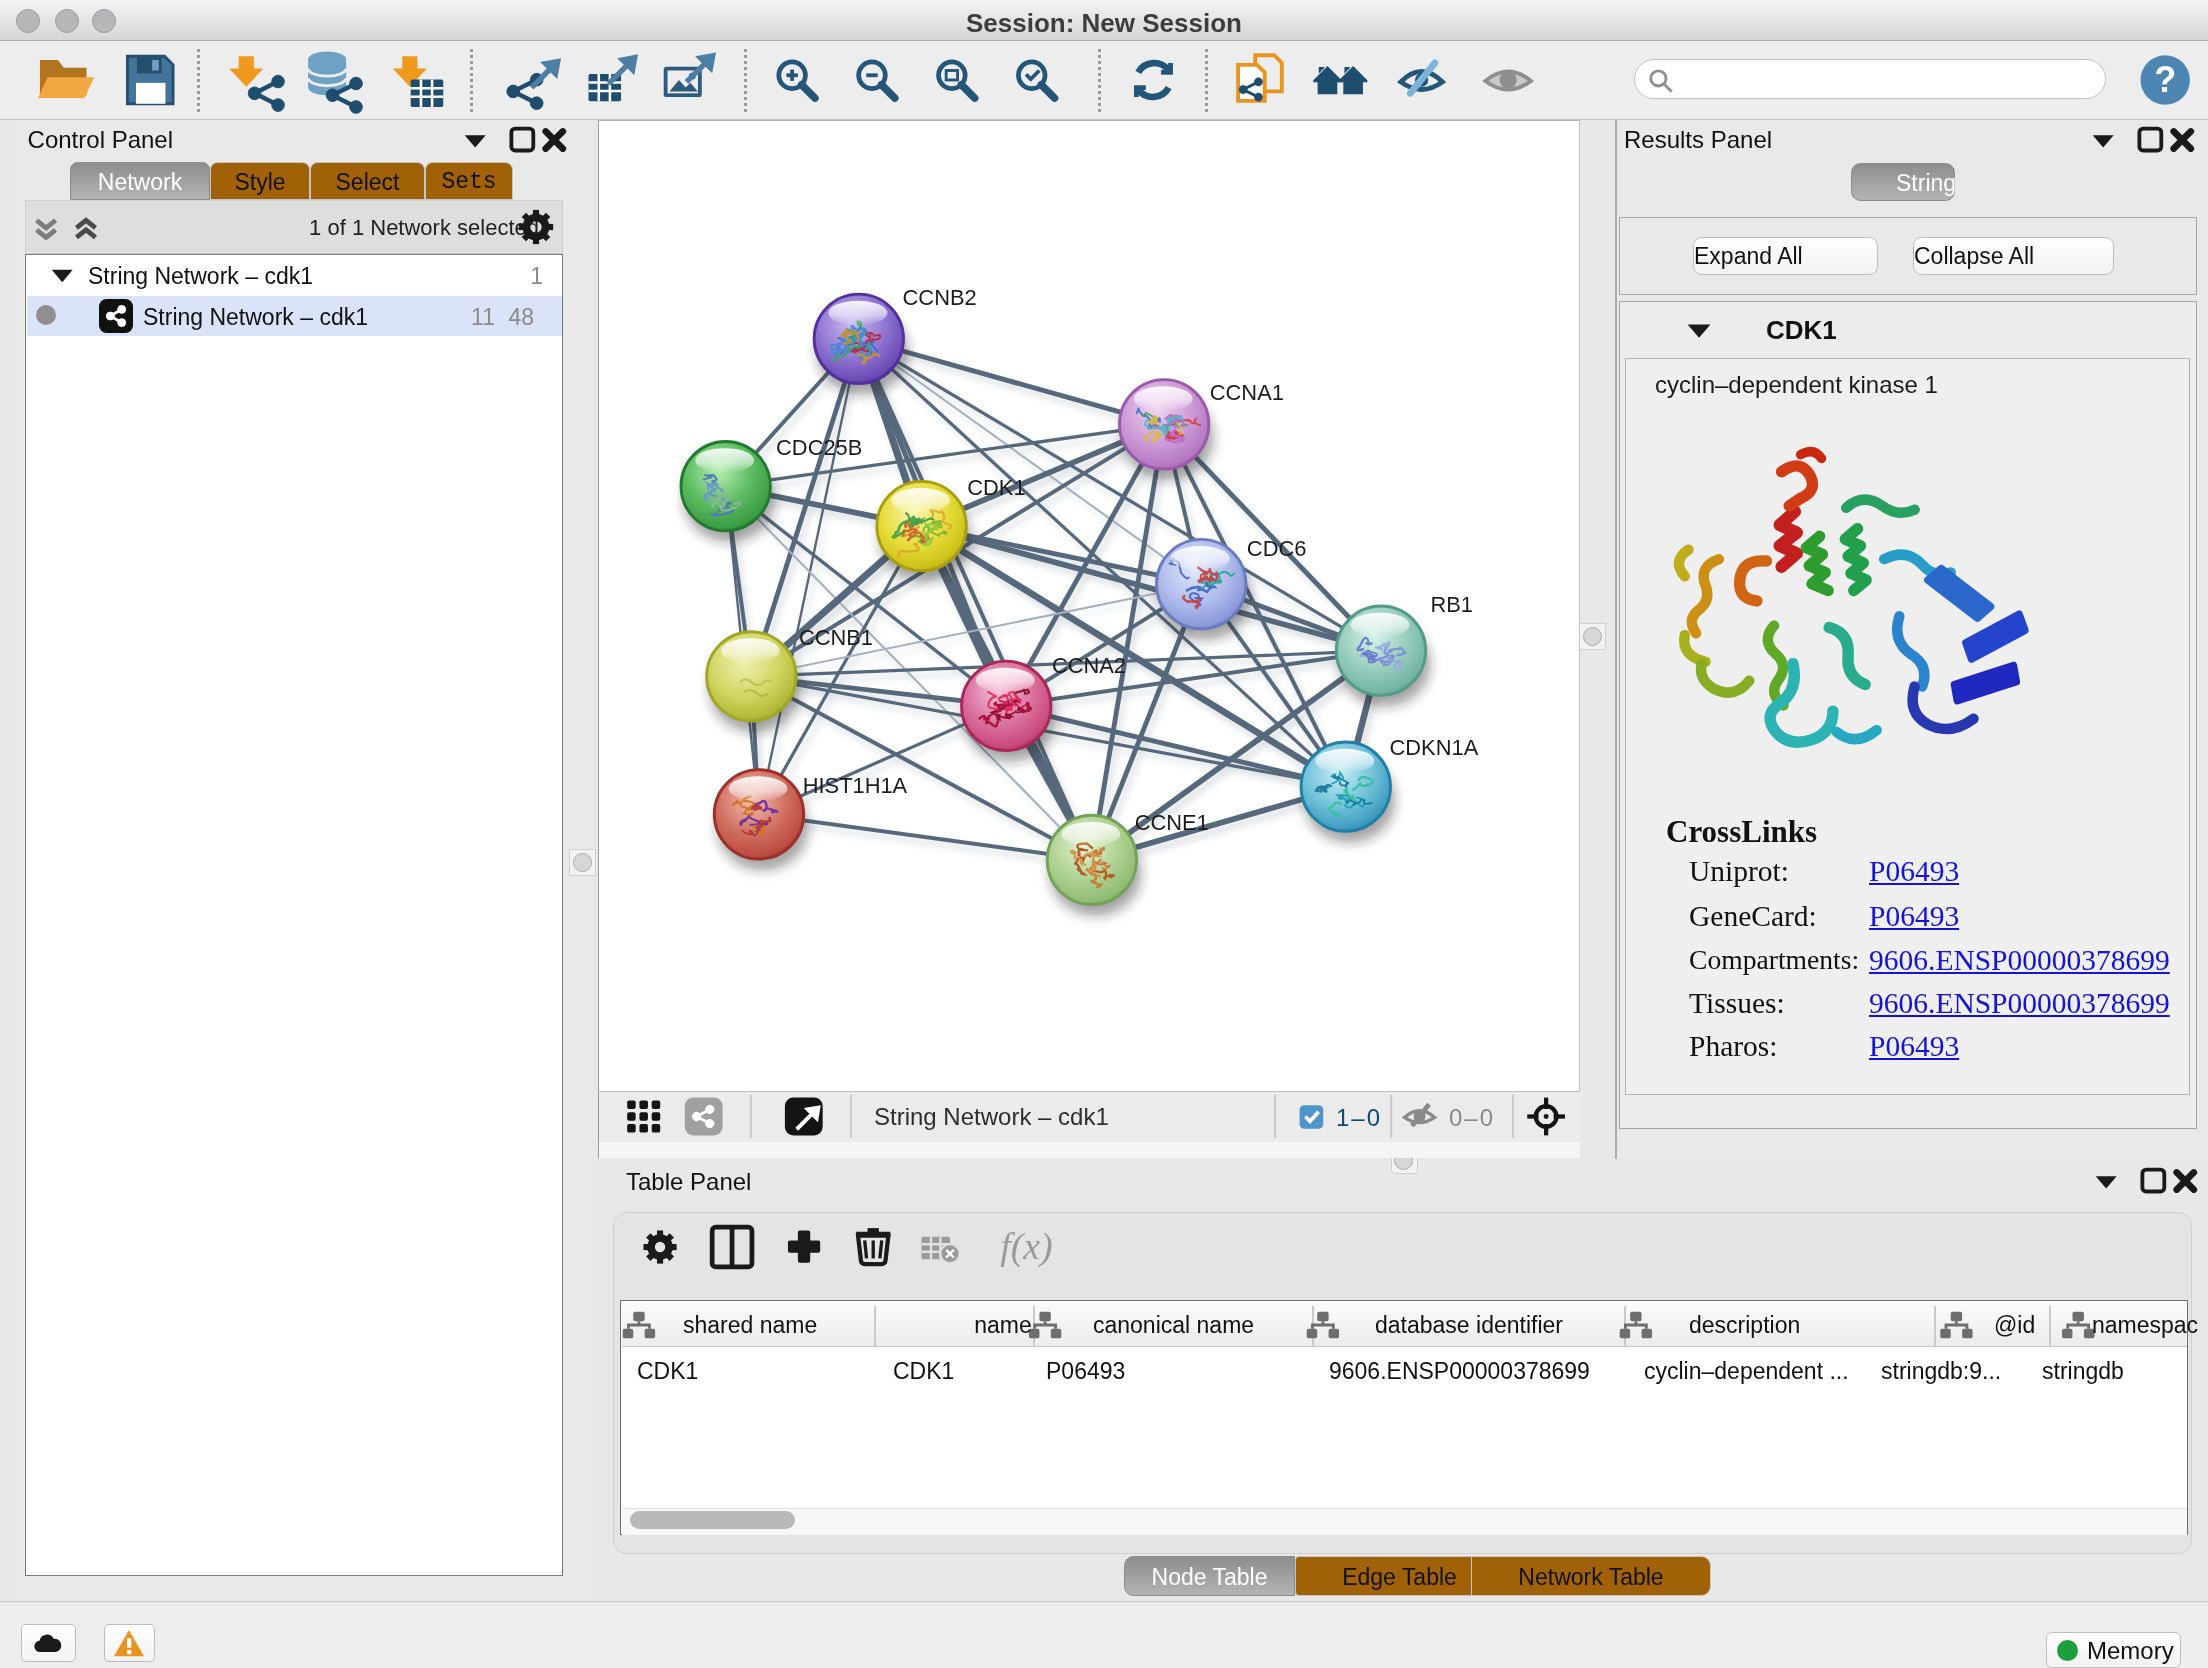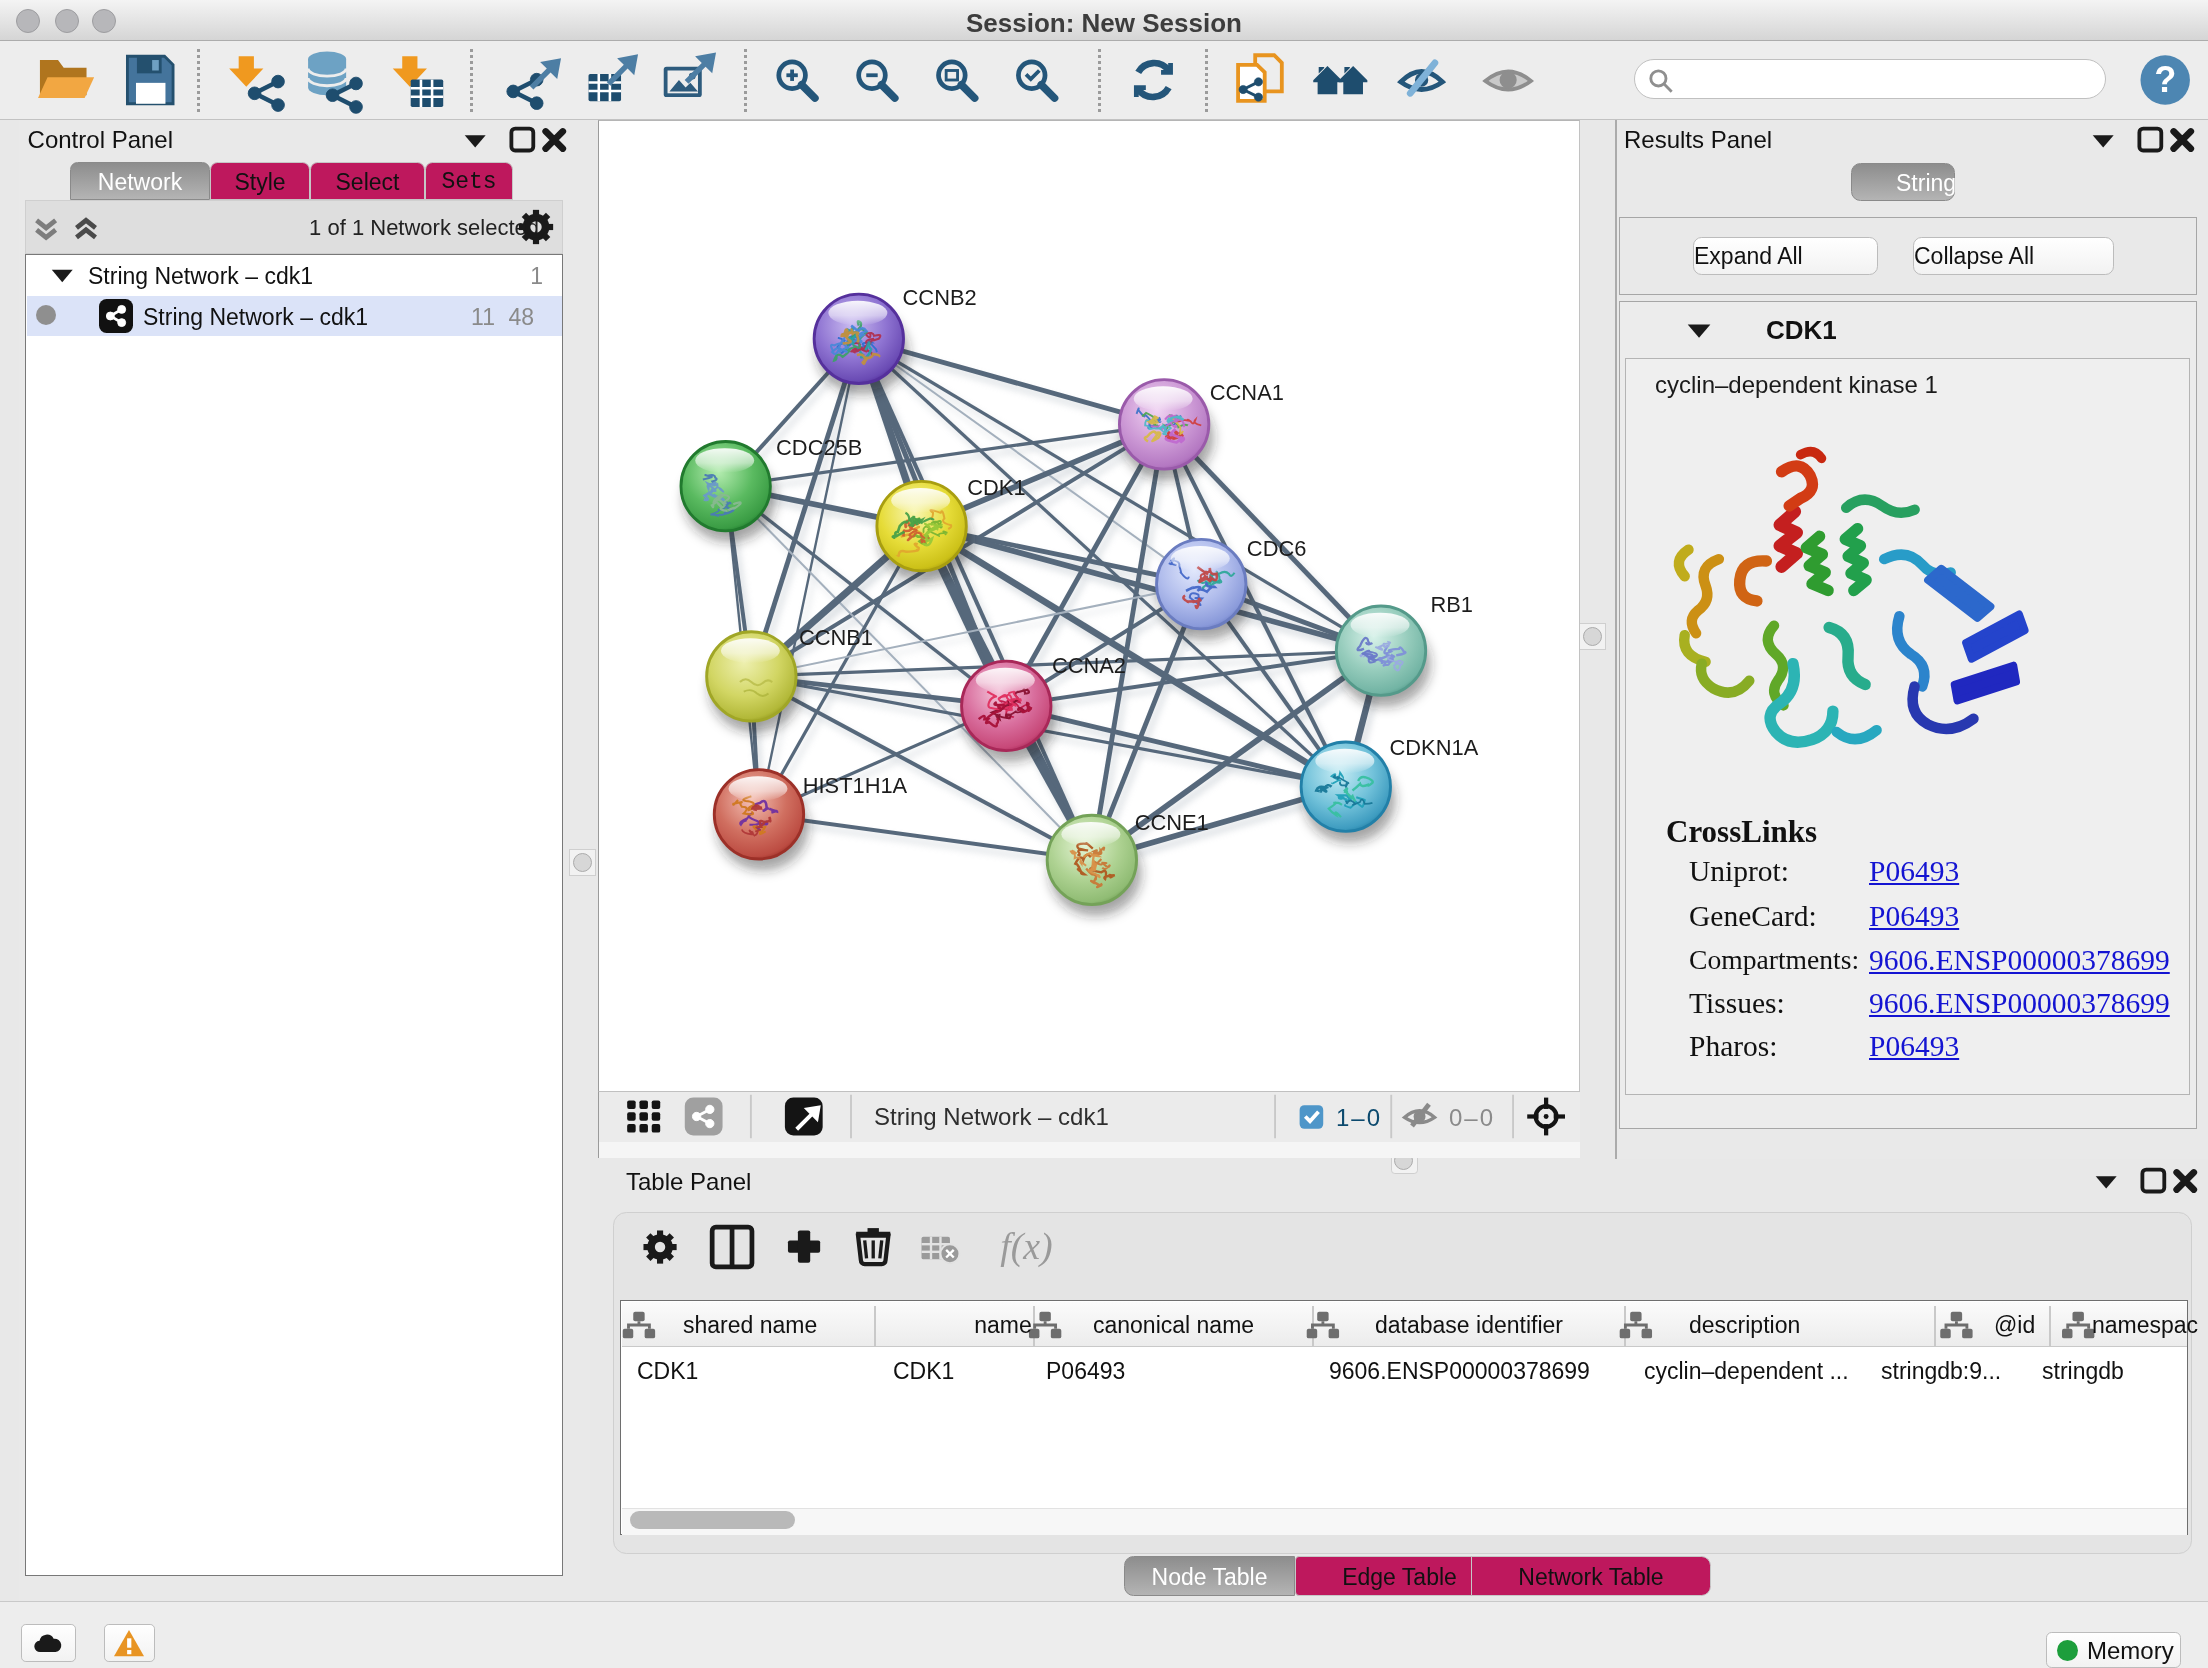--- a/index.html
+++ b/index.html
@@ -6,21 +6,21 @@
 .abs{position:absolute;}
 .titlebar{left:0;top:0;width:2208px;height:40px;
  background:linear-gradient(#f4f4f4,#d5d5d5);border-bottom:1px solid #acacac;}
 .tl{width:22px;height:22px;border-radius:50%;background:#b7b7ba;border:1px solid #9d9da0;top:8.6px;}
 .title{width:2208px;text-align:center;top:7.6px;font-size:26px;font-weight:600;color:#3d3d3d;}
 .toolbar{left:0;top:41px;width:2208px;height:78px;background:#ededed;border-bottom:1px solid #c2c2c2;}
 .vdot{top:49px;height:63px;width:0;border-left:3.8px dotted #9b9b9b;}
 .searchbox{left:1634px;top:59px;width:470px;height:38px;background:#fff;border:1.9px solid #c0c0c0;border-radius:20px;}
 .panelhead{font-size:24px;color:#111;}
 .tab{position:absolute;height:38px;line-height:38px;text-align:center;font-size:23px;
- background:#be185d;border:1px solid #c6c6c6;border-radius:7.6px 7.6px 0 0;color:#111;box-sizing:border-box;}
+ background:#a16207;border:1px solid #c6c6c6;border-radius:7.6px 7.6px 0 0;color:#111;box-sizing:border-box;}
 .tabsel{background:linear-gradient(#8d8d8d,#b4b4b4);color:#fff;border:1px solid #8a8a8a;}
 .btn{position:absolute;background:linear-gradient(#ffffff,#f2f2f2);border:1.9px solid #bcbcbc;
  border-radius:8.6px;text-align:left;font-size:23px;color:#111;box-sizing:border-box;}
 .lnk{color:#1414d2;text-decoration:underline;}
 .serif{font-family:"Liberation Serif",serif;}
 .cell{position:absolute;font-size:23px;color:#111;white-space:nowrap;}
 .hsep{position:absolute;background:#c9c9c9;width:1.9px;}
 </style></head>
 <body>
 

